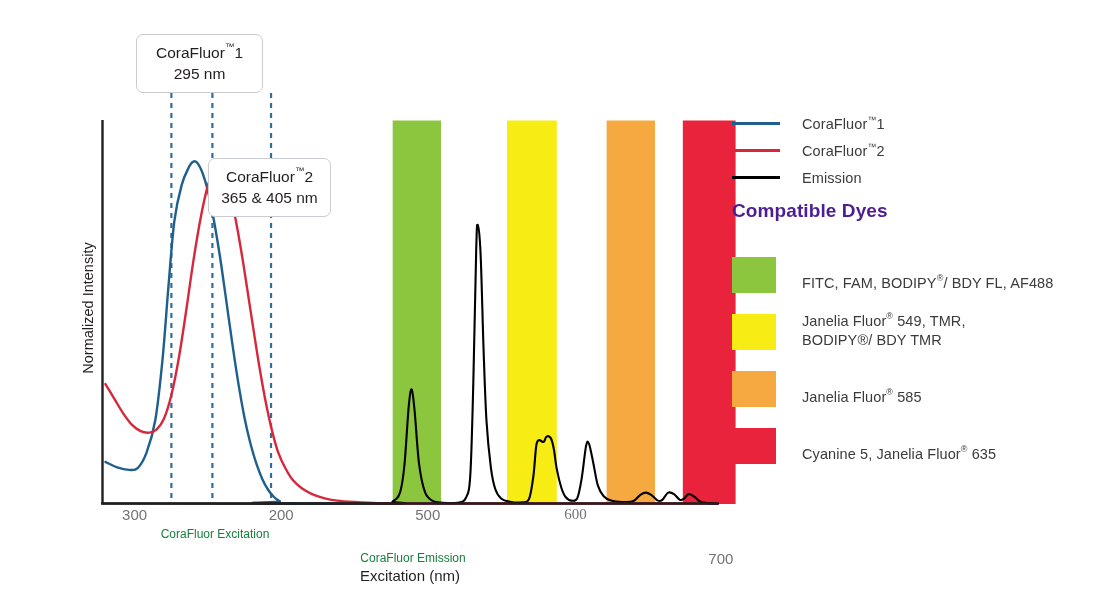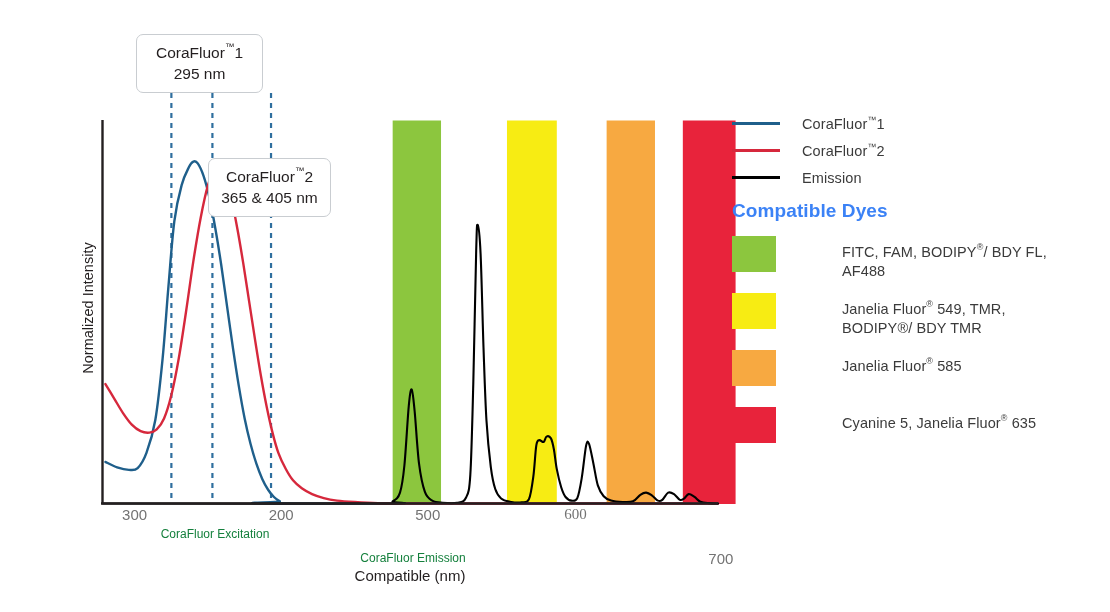--- a/index.html
+++ b/index.html
@@ -16,24 +16,24 @@
   
   .legend{position:absolute;left:732px;top:110px;width:300px;}
   .legend-row{display:flex;align-items:center;height:27px;}
   .legend-swatch{width:48px;height:3px;flex:0 0 48px;}
   .legend-label{margin-left:22px;font-size:14.5px;color:#3b3b3b;letter-spacing:.1px;}
   .legend-label sup{font-size:9px;vertical-align:top;line-height:1;}
 
   
   .dyes-title{
     position:absolute;left:732px;top:200px;
-    font-size:19px;font-weight:bold;color:#3b82f6;letter-spacing:.1px;
+    font-size:19px;font-weight:bold;color:#4c1d95;letter-spacing:.1px;
   }
   .dyes{position:absolute;left:732px;top:236px;width:360px;}
-  .dye-row{display:flex;align-items:flex-start;height:57px;gap:40px;}
+  .dye-row{display:flex;align-items:flex-end;height:57px;}
   .dye-swatch{width:44px;height:36px;flex:0 0 44px;}
   .dye-label{
     margin-left:26px;font-size:14.5px;color:#3b3b3b;
     line-height:19px;padding-top:7px;letter-spacing:.1px;
   }
   .dye-label sup{font-size:9px;vertical-align:top;line-height:1;}
 
   
   .callout{
     position:absolute;background:#ffffff;
@@ -93,21 +93,21 @@
 
 <div id="tick-layer">
     <div class="ax-tick" style="left: 87.1548px; top: 506px;">300</div>
     <div class="ax-tick" style="left: 233.702px; top: 506px;">200</div>
     <div class="ax-tick" style="left: 380.25px; top: 506px;">500</div>
     <div class="ax-tick" style="left: 526.798px; top: 506px; font-family: Liberation Serif, serif;">600</div>
     <div class="ax-tick" style="left: 673.345px; top: 518px; margin-top: 32px;">700</div>
   </div>
 <div class="sub-lbl" style="left:130px;top:527px;width:170px;">CoraFluor Excitation</div>
 <div class="sub-lbl" style="left:328px;top:551px;width:170px;">CoraFluor Emission</div>
-<div id="xtitle">Compatible (nm)</div>
+<div id="xtitle">Excitation (nm)</div>
 <div id="ytitle">Normalized Intensity</div>
 
 <div class="legend" id="legend">
     <div class="legend-row">
       <div class="legend-swatch" style="background: rgb(31, 95, 139);"></div>
       <div class="legend-label">CoraFluor<sup>™</sup>1</div>
     </div>
     <div class="legend-row">
       <div class="legend-swatch" style="background: rgb(214, 40, 60);"></div>
       <div class="legend-label">CoraFluor<sup>™</sup>2</div>

